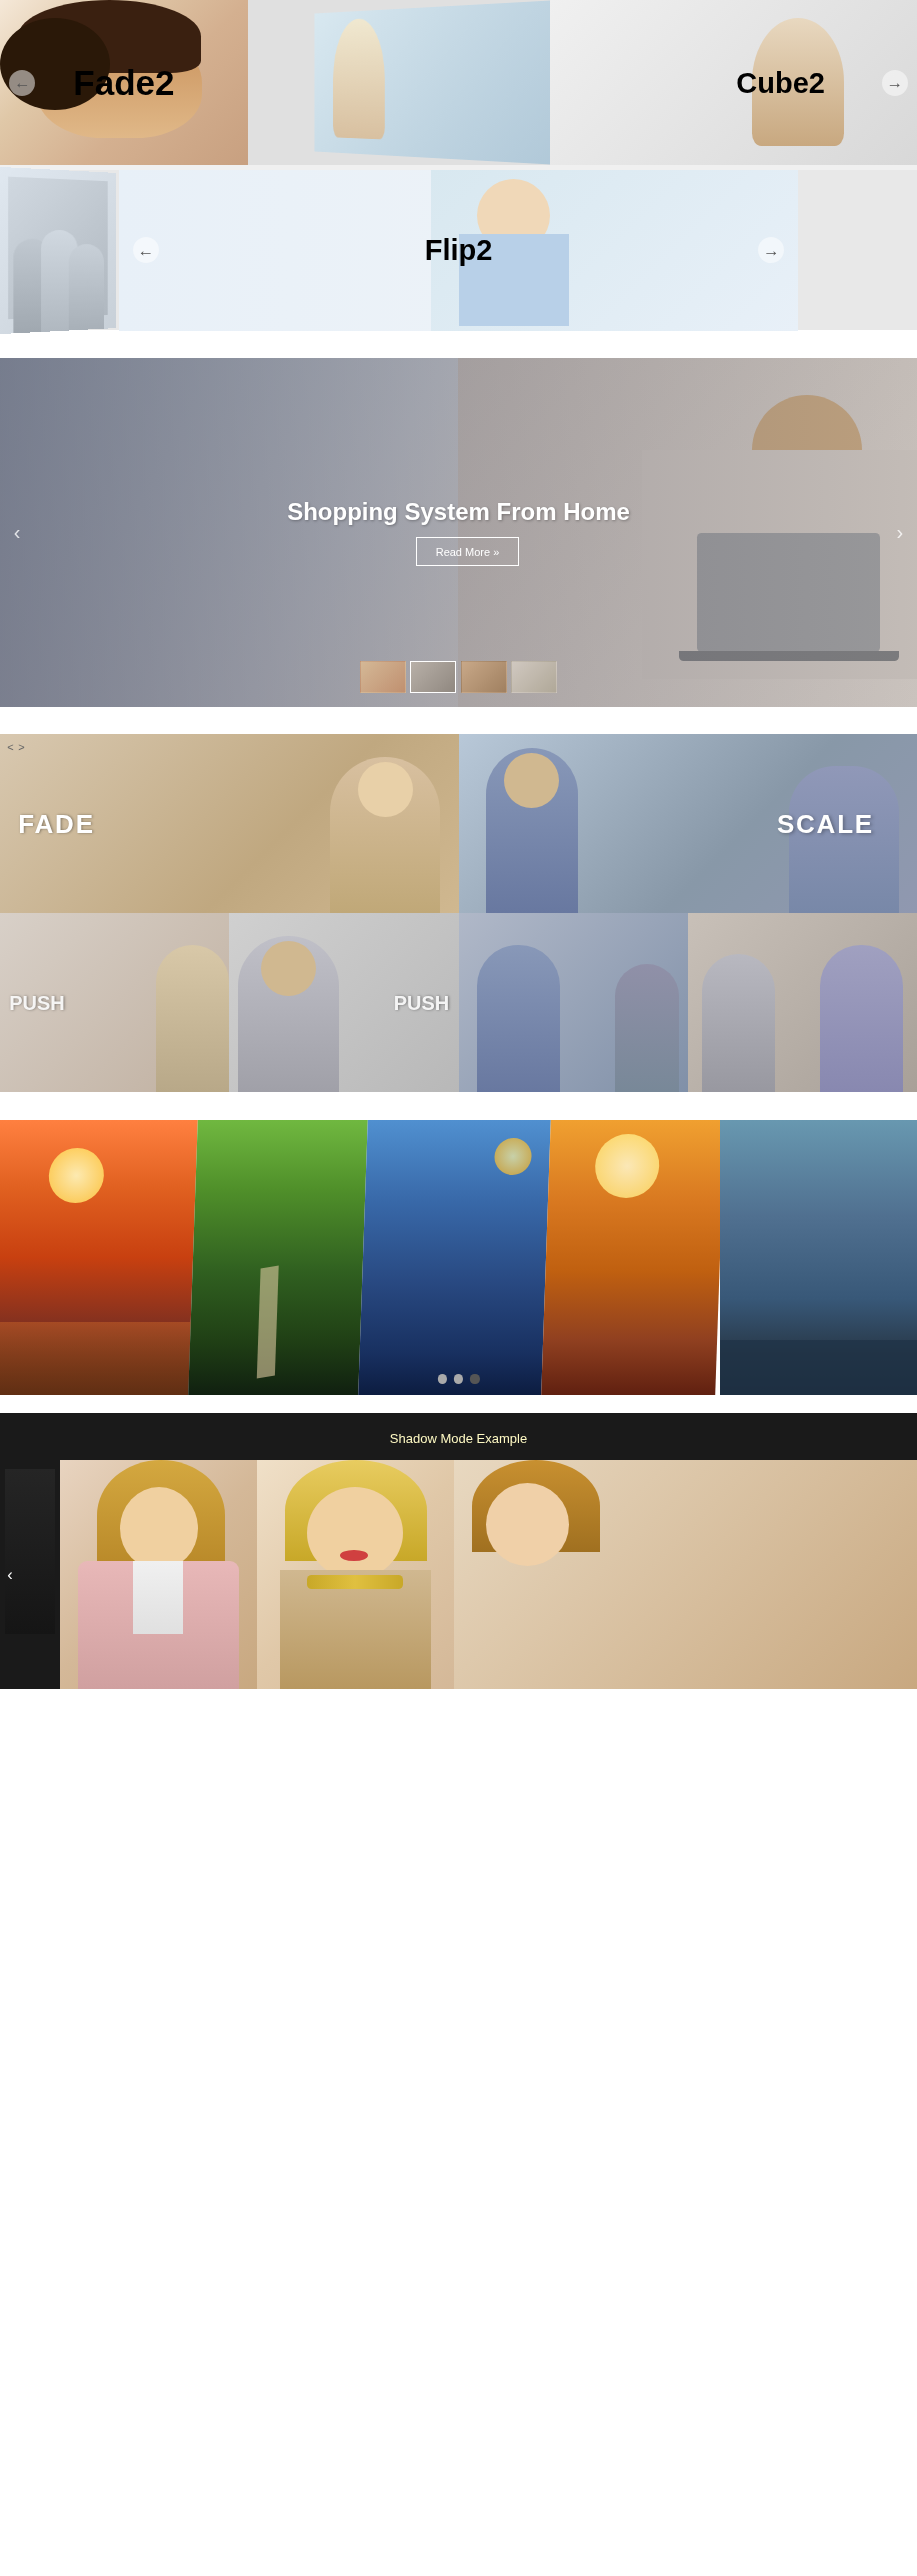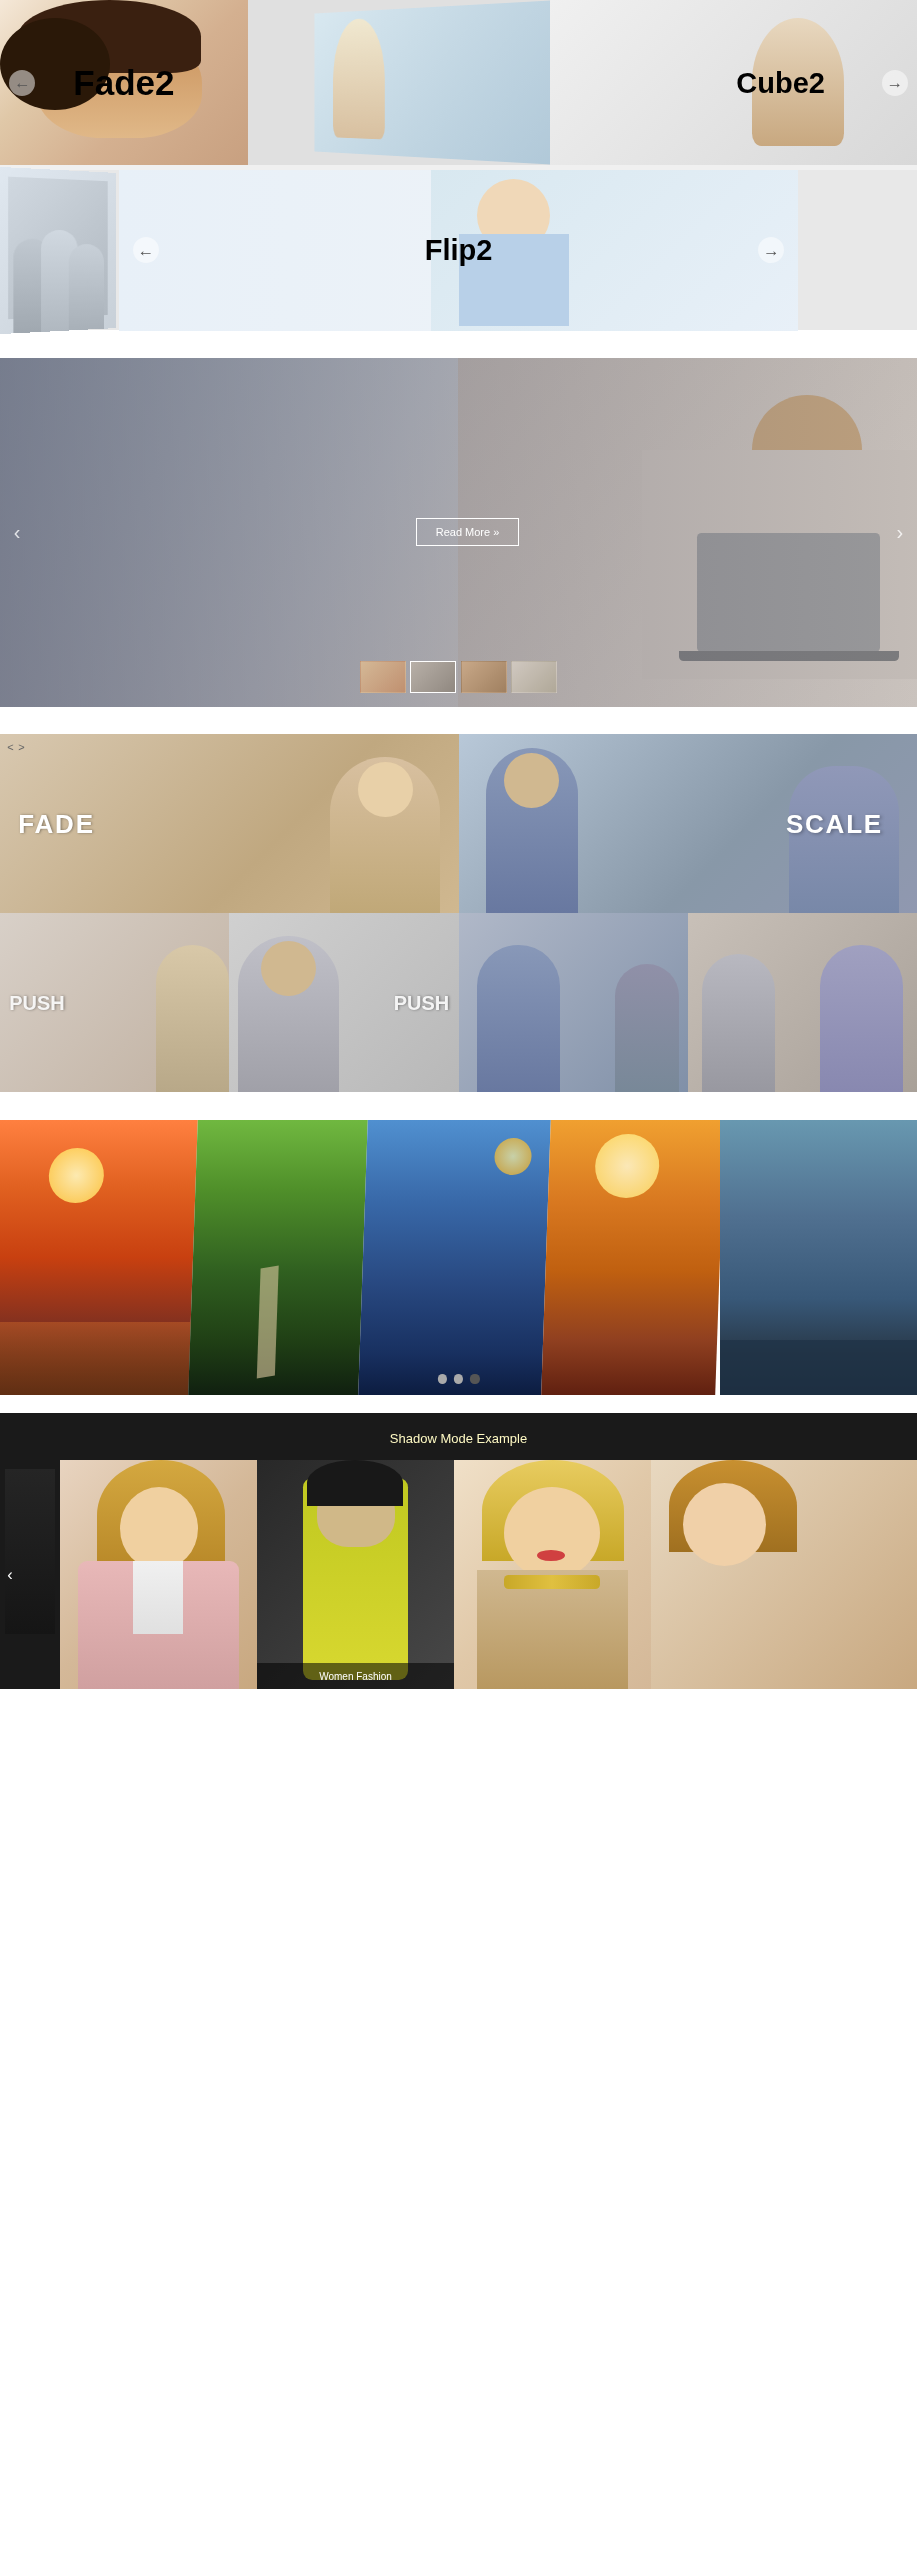--- a/index.html
+++ b/index.html
@@ -374,20 +374,21 @@
     </div>
 
     <div style="position:absolute; top:0; left:0; right:0; bottom:0; background:linear-gradient(to right, rgba(80,80,100,0.6) 0%, rgba(80,80,100,0.3) 50%, rgba(80,80,100,0.1) 100%);"></div>
   </div>
 
   <div class="shopping-nav-left">
     <span>‹</span>
   </div>
 
   <div class="shopping-content">
+    <h2 class="shopping-title">Shopping System From Home</h2>
     <button class="read-more-btn">Read More »</button>
   </div>
 
   <div class="shopping-nav-right">
     <span>›</span>
   </div>
 
   <div class="shopping-thumbs">
     <div class="thumb thumb1"></div>
     <div class="thumb thumb2 active"></div>
@@ -412,21 +413,21 @@
     </div>
     <div class="grid-label" style="top:50%; left:18.3px; transform:translateY(-50%); font-size:26px; letter-spacing:1.8px;text-align:center;">FADE</div>
   </div>
 
   <div class="grid-block scale-block" style="width:100%; height:179px; background:linear-gradient(135deg, #b8c8d8 0%, #8898a8 60%, #9098b0 100%); position:relative; overflow:hidden;">
 
     <div style="position:absolute; bottom:0; left:27.5px; width:92px; height:165px; background:linear-gradient(to top, #6878a0, #8898b8); border-radius:46px 46px 0 0; overflow:hidden;">
       <div style="position:absolute; top:4.6px; left:18.3px; width:55px; height:55px; background:#d0b890; border-radius:50%;"></div>
     </div>
     <div style="position:absolute; bottom:0; right:18.3px; width:110px; height:147px; background:linear-gradient(to top, #7888a8, #9098b8); border-radius:46px 46px 0 0;"></div>
-    <div class="grid-label" style="top:50%; right:34px; transform:translateY(-50%); font-size:26px; letter-spacing:1.8px; text-shadow:1.8px 1.8px 3.7px rgba(0,0,0,0.3);">SCALE</div>
+    <div class="grid-label" style="top:50%; right:43px; transform:translateY(-50%); font-size:26px; letter-spacing:1.8px; text-shadow:1.8px 1.8px 3.7px rgba(0,0,0,0.3);">SCALE</div>
   </div>
 
   <div style="display:flex; width:100%; height:179px;">
     <div class="grid-block push-block-left" style="width:50%; height:179px; background:linear-gradient(135deg, #d8d0c8 0%, #c0b0a0 100%); position:relative; overflow:hidden;">
       <div style="position:absolute; bottom:0; right:0; width:73px; height:147px; background:linear-gradient(to top, #b8a888, #d8c8a8); border-radius:37px 37px 0 0;"></div>
       <div class="grid-label" style="top:50%; left:9.2px; transform:translateY(-50%); font-size:20px; color:rgba(255,255,255,0.9);">PUSH</div>
     </div>
     <div class="grid-block push-block-center" style="width:50%; height:179px; background:linear-gradient(135deg, #d0d0d0 0%, #b8b8b8 100%); position:relative; overflow:hidden;">
 
       <div style="position:absolute; bottom:0; left:9.2px; width:101px; height:156px; background:linear-gradient(to top, #a0a0a8, #c0c0c8); border-radius:50px 50px 0 0; overflow:hidden;">
@@ -504,32 +505,20 @@
 
       <div style="position:absolute; top:0; left:37px; width:128px; height:110px; background:linear-gradient(to bottom, #d4a840, #b88828); border-radius:50% 50% 0 0;"></div>
 
       <div style="position:absolute; top:27.5px; left:60px; width:78px; height:83px; background:#f0d0a0; border-radius:50%;"></div>
 
       <div style="position:absolute; top:101px; left:18.3px; width:161px; height:128px; background:linear-gradient(to bottom, #e8b8b8, #d0a0a0); border-radius:9.2px 9.2px 0 0;"></div>
 
       <div style="position:absolute; top:101px; left:73px; width:50px; height:73px; background:linear-gradient(to bottom, #f0f0f0, #e0e0e0);"></div>
     </div>
 
-    <div class="shadow-item si3" style="width:197px; background:linear-gradient(135deg, #282828 0%, #383838 50%, #484848 100%); position:relative; overflow:hidden;">
-
-      <div style="position:absolute; top:18.3px; left:46px; width:105px; height:202px; background:linear-gradient(to bottom, #c0c820, #d8d830); border-radius:9.2px;"></div>
-
-      <div style="position:absolute; top:13.8px; left:60px; width:78px; height:73px; background:#d0b888; border-radius:50% 50% 40% 40%;"></div>
-
-      <div style="position:absolute; top:0; left:50px; width:96px; height:46px; background:#181818; border-radius:50% 50% 0 0;"></div>
-
-      <div class="overlay" style="position:absolute; bottom:0; left:0; right:0; background:rgba(0,0,0,0.55); padding:7.3px 4.6px; text-align:center; color:#fff; font-size:10px;">
-        <span>Women Fashion</span>
-      </div>
-    </div>
 
     <div class="shadow-item si4" style="width:197px; background:linear-gradient(135deg, #f0e0c8 0%, #e0c8a8 50%, #d4b898 100%); position:relative; overflow:hidden;">
 
       <div style="position:absolute; top:0; left:27.5px; width:142px; height:101px; background:linear-gradient(to bottom, #e8cc60, #c8a828); border-radius:50% 50% 0 0;"></div>
 
       <div style="position:absolute; top:27.5px; left:50px; width:96px; height:92px; background:#f0d0a0; border-radius:50%;"></div>
 
       <div style="position:absolute; top:90px; left:83px; width:27.5px; height:11px; background:#d04040; border-radius:50%;"></div>
 
       <div style="position:absolute; top:110px; left:23px; width:151px; height:119px; background:linear-gradient(to bottom, #d0b890, #b89860);"></div>

